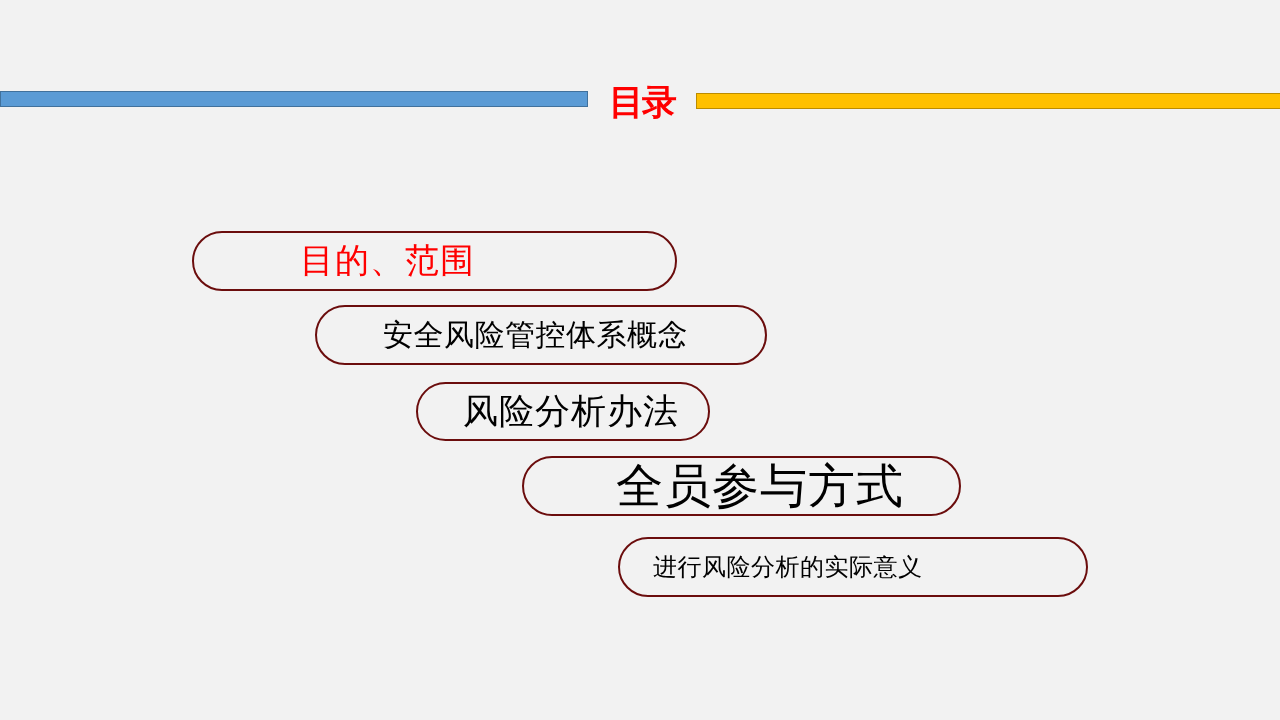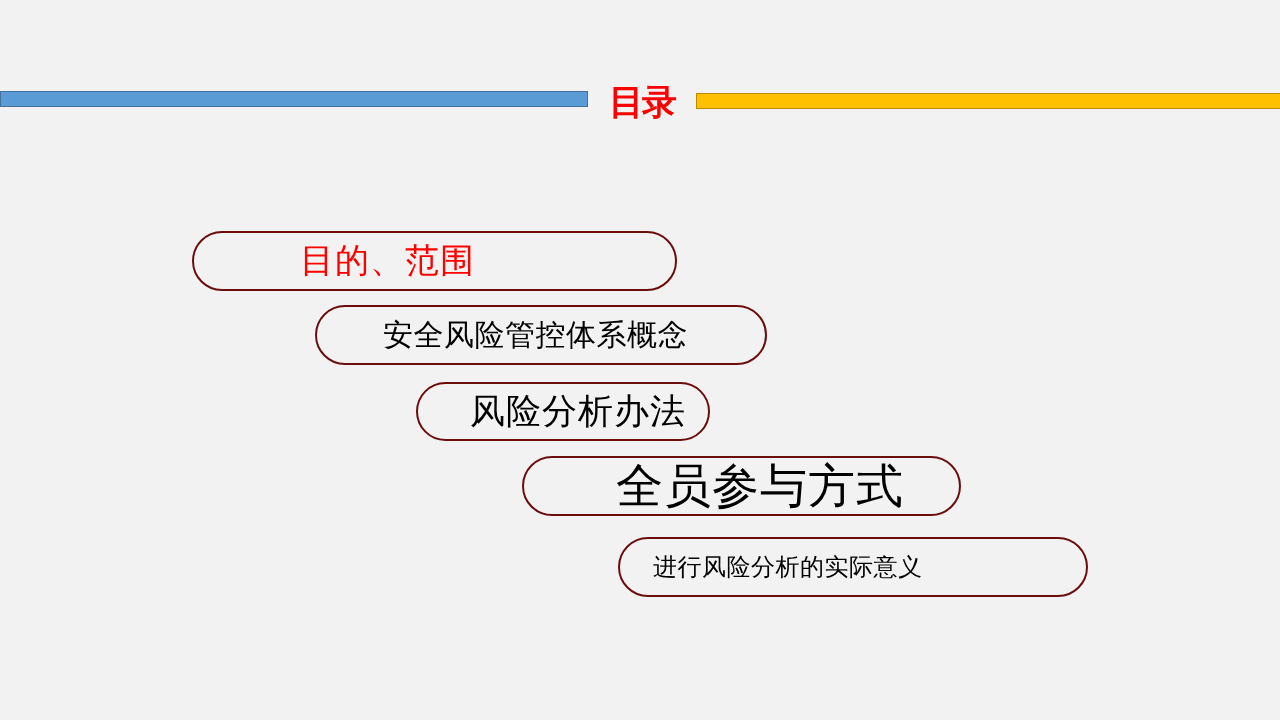--- a/index.html
+++ b/index.html
@@ -48,21 +48,21 @@
 
 <div class="pill active" style="left:192px; top:231px; width:485px; height:60px;">
   <span style="left:106px; font-size:34px;">目的、范围</span>
 </div>
 
 <div class="pill" style="left:315px; top:305px; width:452px; height:60px;">
   <span style="left:25px; font-size:30px; letter-spacing:0.5px;margin-left:41px;">安全风险管控体系概念</span>
 </div>
 
 <div class="pill" style="left:416px; top:382px; width:294px; height:59px;">
-  <span style="left:45px; font-size:35px; letter-spacing:1px;margin-left:7px;">风险分析办法</span>
+  <span style="left:45px; font-size:35px; letter-spacing:1px;">风险分析办法</span>
 </div>
 
 <div class="pill" style="left:522px; top:456px; width:439px; height:60px;">
   <span style="left:92px; font-size:47px; letter-spacing:1px;">全员参与方式</span>
 </div>
 
 <div class="pill" style="left:618px; top:537px; width:470px; height:60px;">
   <span style="left:33px; font-size:24px; letter-spacing:0.5px;">进行风险分析的实际意义</span>
 </div>
 

